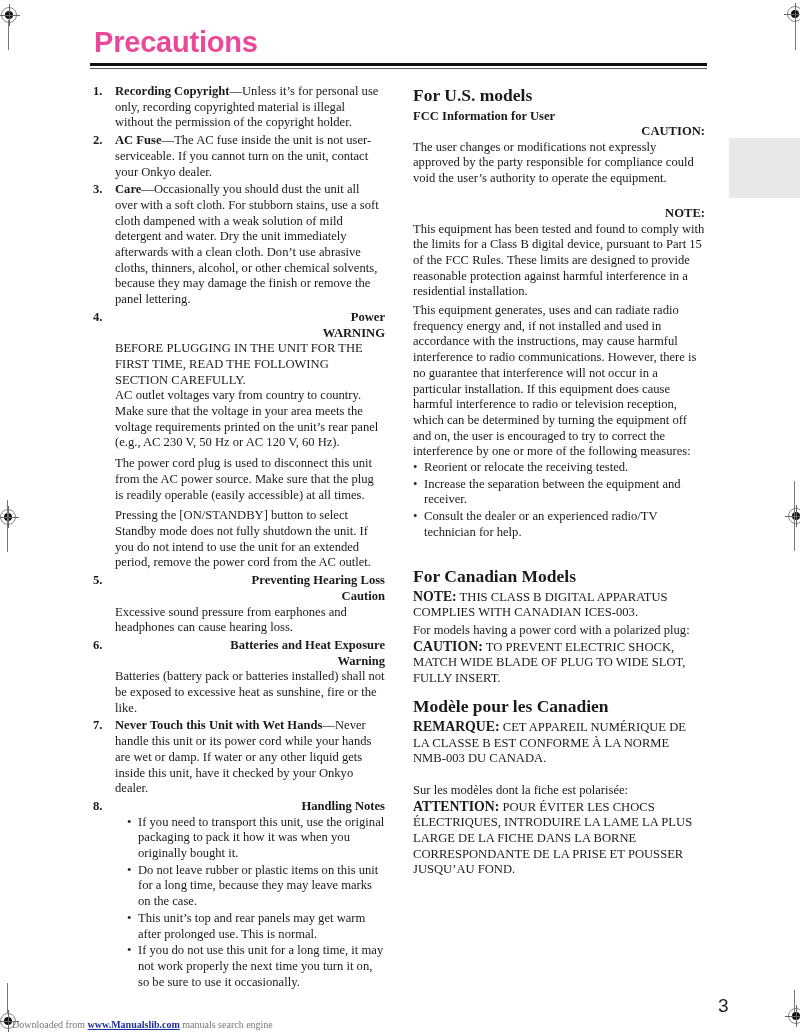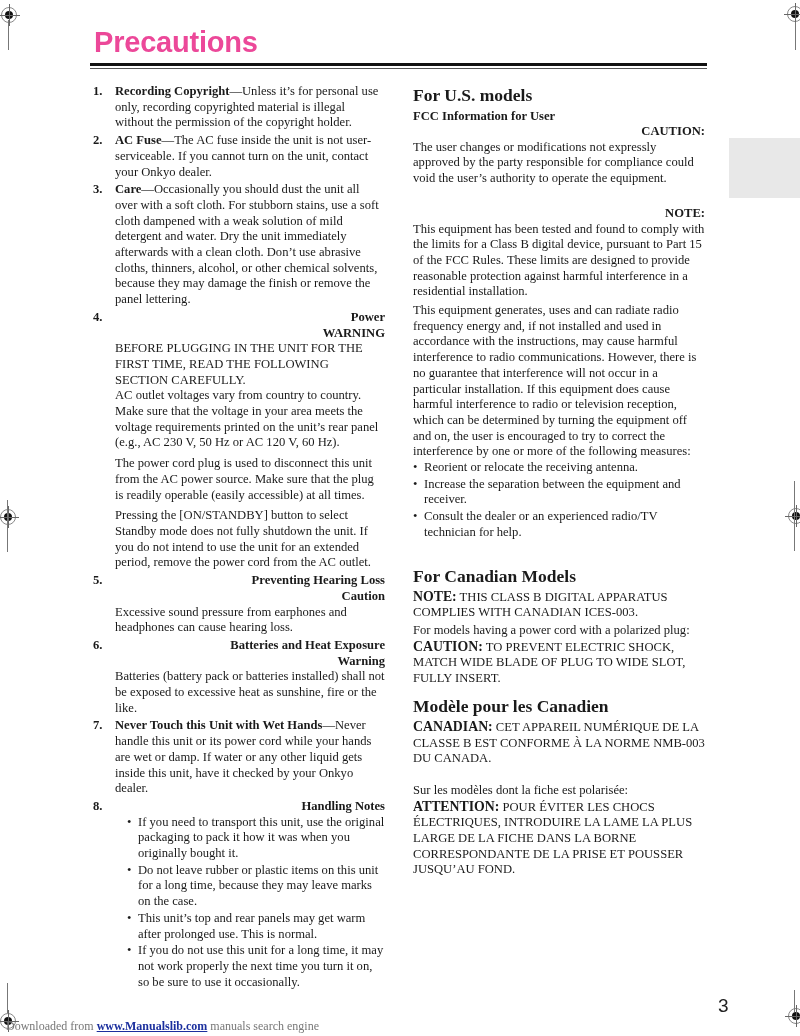--- a/index.html
+++ b/index.html
@@ -20,21 +20,21 @@
   .p0 { margin: 0; }
   ul.bul { list-style: none; margin: 0; padding: 0 0 0 12px; }
   ul.bul li { position: relative; padding-left: 11px; margin-bottom: 1px; }
   ul.bul li::before { content: "\2022"; position: absolute; left: 0; top: 0; }
   ul.bul.r { padding-left: 0; }
   .h2 { font-weight: bold; font-size: 17.5px; line-height: 22px; margin: 0 0 2px 0; }
   .h3 { font-weight: bold; font-size: 12.6px; line-height: 16px; margin: 0; }
   .big-b { font-weight: bold; font-size: 13.8px; }
   .tab { position: absolute; left: 729px; top: 138px; width: 71px; height: 60px; background: #e8e8e8; }
   .page-num { position: absolute; left: 718px; top: 995px; font-family: "Liberation Sans", sans-serif; font-size: 19px; color: #222; }
-  .footer { position: absolute; left: 6px; top: 1019px; font-family: "Liberation Serif", serif; font-size: 12px; color: #777; }
+  .footer { position: absolute; left: 12px; top: 1019px; font-family: "Liberation Serif", serif; font-size: 10px; color: #777; }
   .footer a { color: #1b2f9e; text-decoration: underline; font-weight: bold; }
   .reg { position: absolute; width: 22px; height: 22px; }
   .reg .ring { position: absolute; left: 3px; top: 3px; width: 14px; height: 14px; border: 1px solid #888; border-radius: 50%; }
   .reg .dot { position: absolute; left: 7px; top: 7px; width: 8px; height: 8px; background: #111; border-radius: 50%; }
   .reg .hx { position: absolute; left: 0; top: 10.5px; width: 22px; height: 1px; background: #666; }
   .reg .vx { position: absolute; left: 10.5px; top: 0; width: 1px; height: 22px; background: #666; }
   .vline { position: absolute; width: 1px; background: #777; }
 </style>
 </head>
 <body>
@@ -141,31 +141,31 @@
 
 <div class="col col-right">
   <div class="h2">For U.S. models</div>
   <div class="h3">FCC Information for User</div>
   <div class="b">CAUTION:</div>
   <p class="para" style="margin-bottom:19px;">The user changes or modifications not expressly approved by the party responsible for compliance could void the user’s authority to operate the equipment.</p>
   <div class="b">NOTE:</div>
   <p class="para" style="margin-bottom:3px;">This equipment has been tested and found to comply with the limits for a Class B digital device, pursuant to Part 15 of the FCC Rules. These limits are designed to provide reasonable protection against harmful interference in a residential installation.</p>
   <p class="p0">This equipment generates, uses and can radiate radio frequency energy and, if not installed and used in accordance with the instructions, may cause harmful interference to radio communications. However, there is no guarantee that interference will not occur in a particular installation. If this equipment does cause harmful interference to radio or television reception, which can be determined by turning the equipment off and on, the user is encouraged to try to correct the interference by one or more of the following measures:</p>
   <ul class="bul r">
-    <li>Reorient or relocate the receiving antenna.</li>
+    <li>Reorient or relocate the receiving tested.</li>
     <li>Increase the separation between the equipment and receiver.</li>
     <li>Consult the dealer or an experienced radio/TV technician for help.</li>
   </ul>
 
   <div class="h2" style="margin-top:24px;">For Canadian Models</div>
   <div><span class="big-b">NOTE:</span><span> THIS CLASS B DIGITAL APPARATUS COMPLIES WITH CANADIAN ICES-003.</span></div>
   <div style="margin-top:2px;">For models having a power cord with a polarized plug:</div>
   <div><span class="big-b">CAUTION:</span><span> TO PREVENT ELECTRIC SHOCK, MATCH WIDE BLADE OF PLUG TO WIDE SLOT, FULLY INSERT.</span></div>
 
   <div class="h2" style="margin-top:8px;">Modèle pour les Canadien</div>
-  <div><span class="big-b">CANADIAN:</span><span> CET APPAREIL NUMÉRIQUE DE LA CLASSE B EST CONFORME À LA NORME NMB-003 DU CANADA.</span></div>
+  <div><span class="big-b">REMARQUE:</span><span> CET APPAREIL NUMÉRIQUE DE LA CLASSE B EST CONFORME À LA NORME NMB-003 DU CANADA.</span></div>
   <div style="margin-top:16px;">Sur les modèles dont la fiche est polarisée:</div>
   <div><span class="big-b">ATTENTION:</span><span> POUR ÉVITER LES CHOCS ÉLECTRIQUES, INTRODUIRE LA LAME LA PLUS LARGE DE LA FICHE DANS LA BORNE CORRESPONDANTE DE LA PRISE ET POUSSER JUSQU’AU FOND.</span></div>
 </div>
 
 <div class="page-num">3</div>
 
 <div class="footer"><span>Downloaded from </span><a>www.Manualslib.com</a><span> manuals search engine</span></div>
 
 </body></html>

